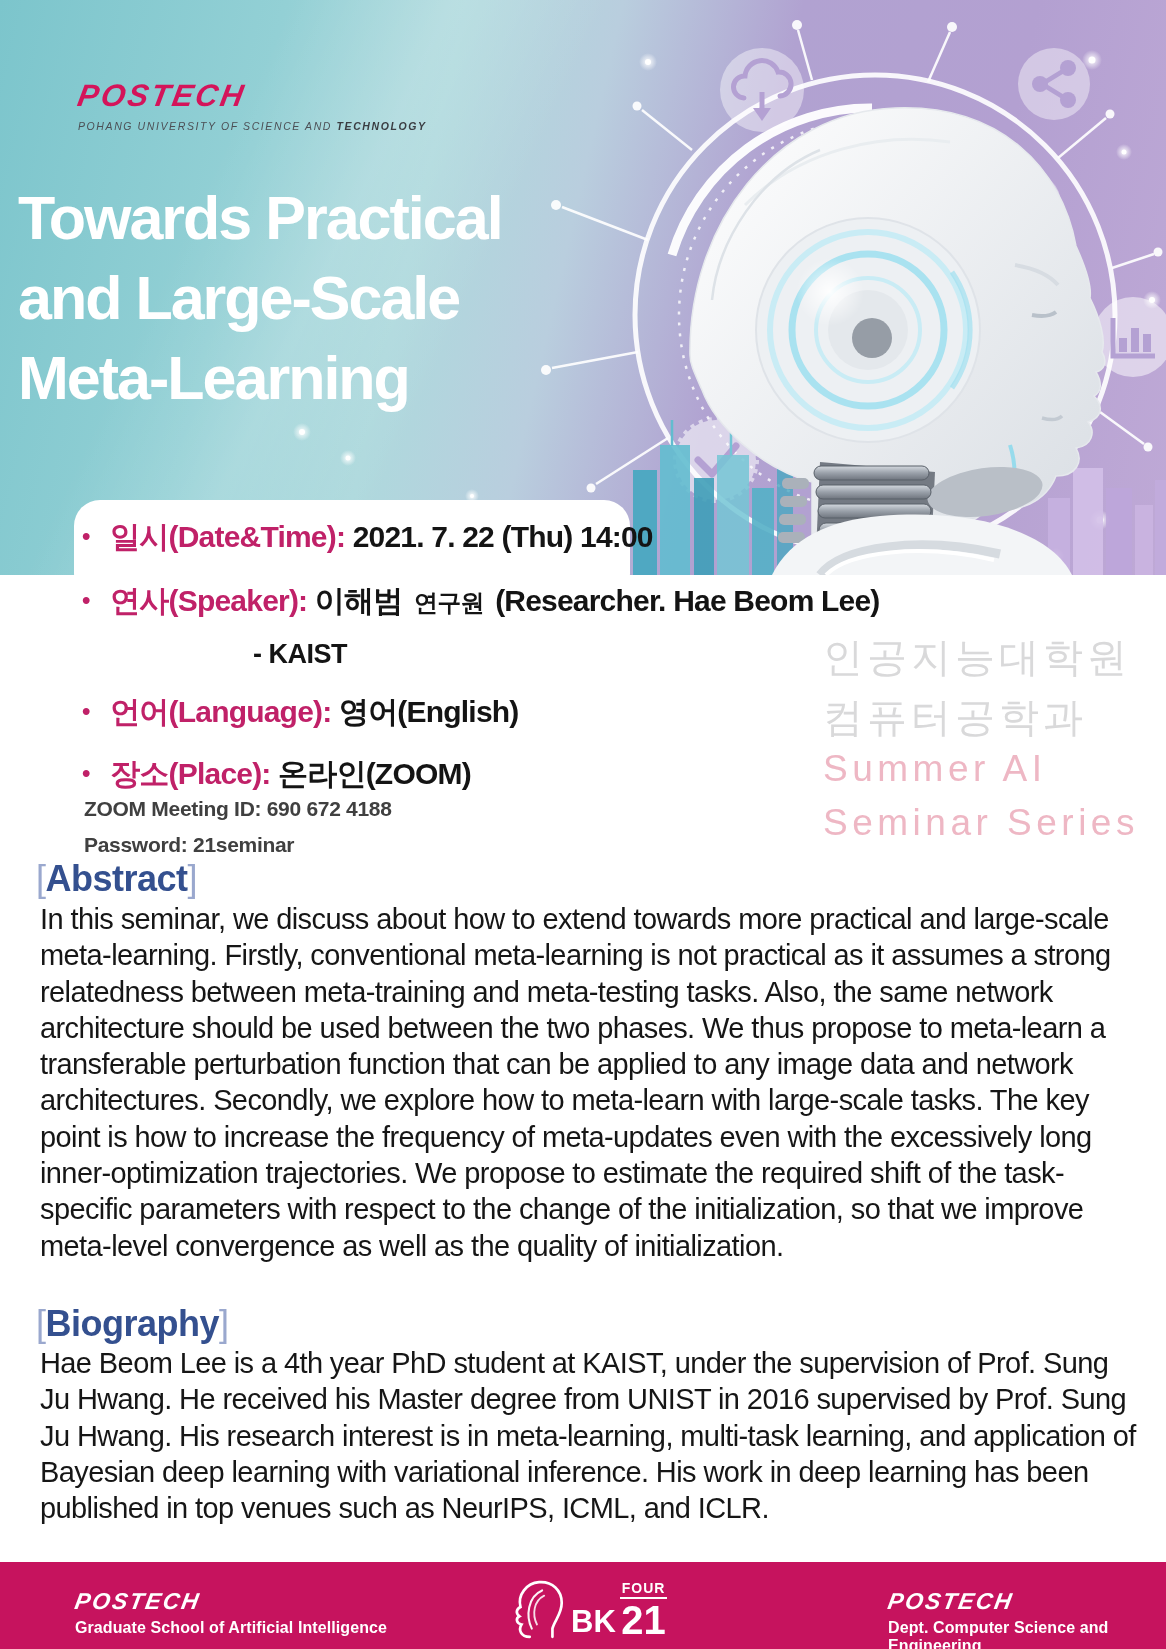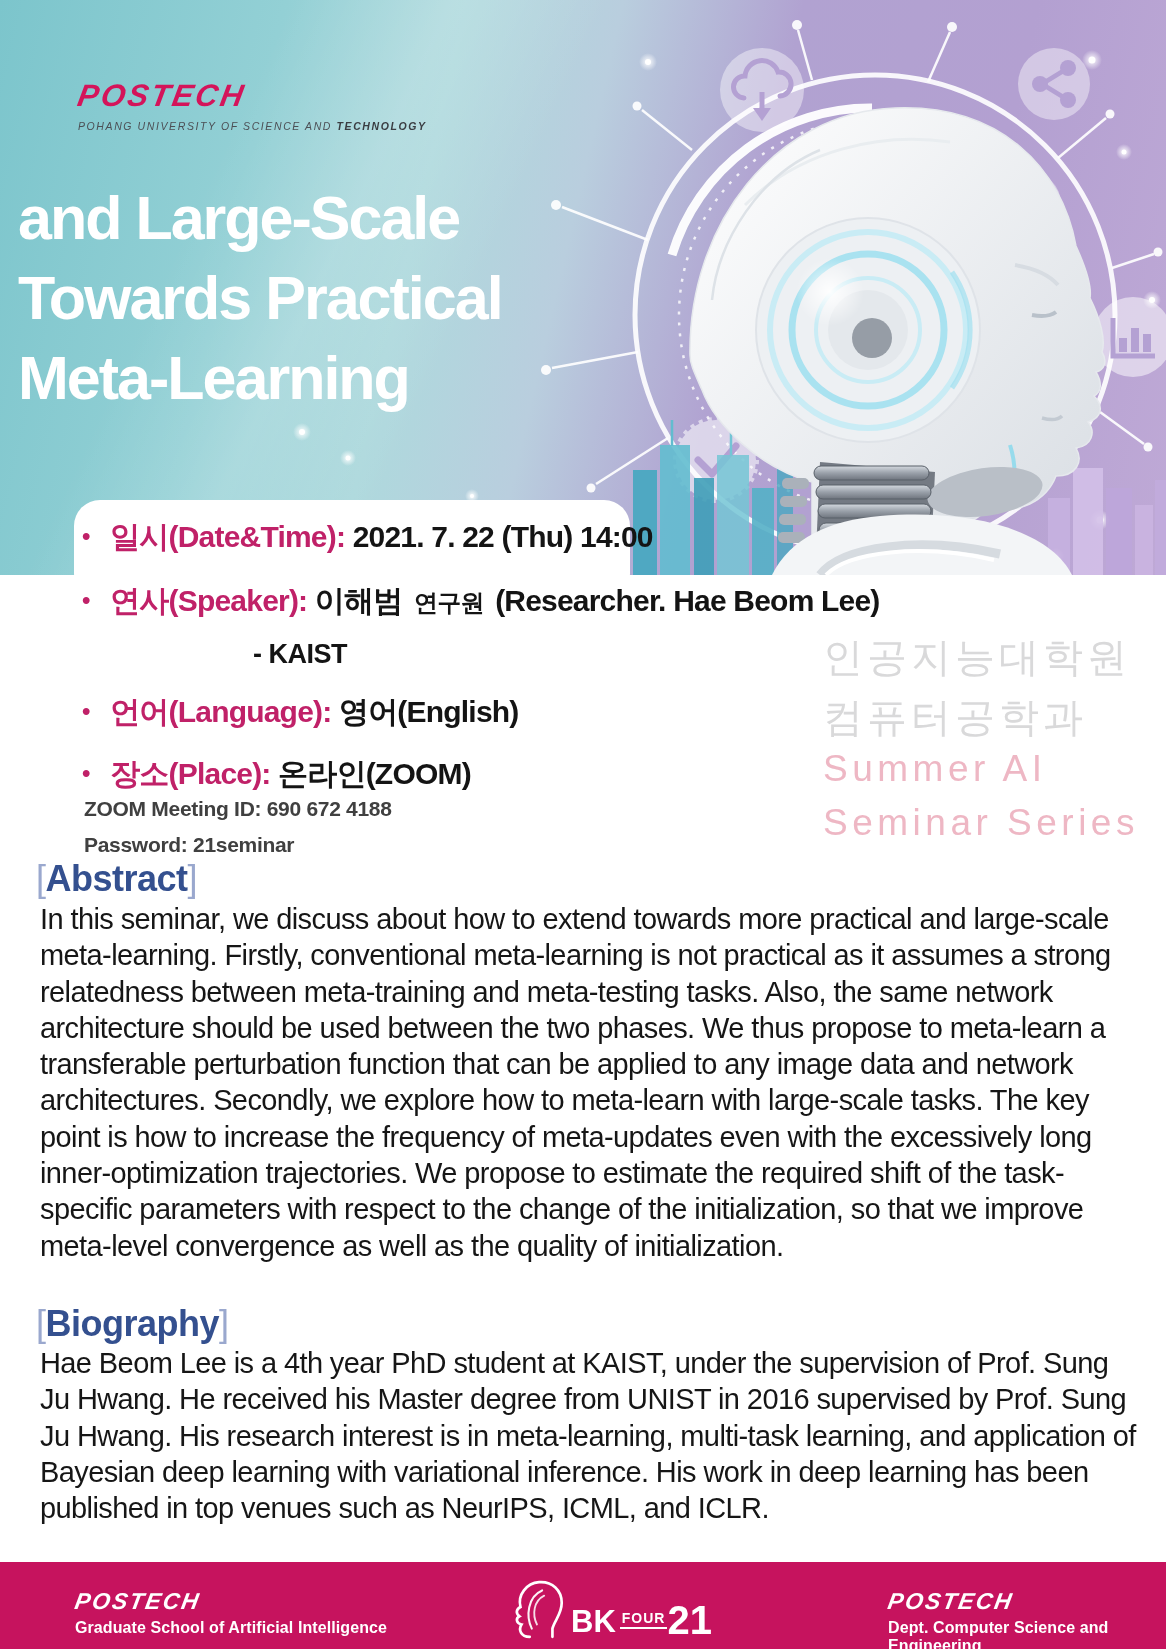--- a/index.html
+++ b/index.html
@@ -38,21 +38,21 @@
   .para{position:absolute;left:40px;width:1102px;z-index:5;font-size:29px;line-height:36.3px;
         color:#161616;letter-spacing:-0.6px;font-weight:400;text-align:left;}
   
   .footer{position:absolute;left:0;top:1562px;width:1166px;height:87px;background:#c6135e;z-index:6;}
   .f-block{position:absolute;color:#fff;}
   .f-brand{display:inline-block;transform:skewX(-10deg);font-weight:800;font-style:italic;
         font-size:23px;letter-spacing:2px;color:#ffffff;line-height:1;}
   .f-dept{margin-top:6px;font-size:16px;font-weight:700;color:#ffffff;letter-spacing:0.1px;}
   .bk21{position:absolute;left:506px;top:1576px;display:flex;align-items:flex-end;color:#fff;}
   .bk{font-size:31px;font-weight:800;line-height:1;margin-left:1px;padding-bottom:5px;letter-spacing:0;}
-  .bk21-col{display:flex;flex-direction:row;align-items:center;margin-left:4px;padding-bottom:2px;}
+  .bk21-col{display:flex;flex-direction:column;align-items:center;margin-left:4px;padding-bottom:2px;}
   .four{font-size:14px;font-weight:700;letter-spacing:1px;border-bottom:2.5px solid #fff;padding:0 2px 1px 2px;}
   .num21{font-size:40px;font-weight:800;line-height:1;margin-top:1px;}
 </style>
 </head>
 <body>
 
 <div class="poster">
 
   <div class="header">
     <svg class="robot-svg" width="1166" height="575" viewBox="0 0 1166 575">
@@ -234,22 +234,22 @@
         <path d="M 826,575 C 848,552 920,543 994,560" fill="none" stroke="#ffffff" stroke-width="4"></path>
       </g>
     </svg>
 
     <div class="brand-top">
       <span class="brand-word">POSTECH</span>
       <div class="brand-sub"><span>POHANG UNIVERSITY OF SCIENCE AND </span><b>TECHNOLOGY</b></div>
     </div>
 
     <div class="title">
+      <div>Towards Practical</div>
       <div>and Large-Scale</div>
-      <div>Towards Practical</div>
       <div>Meta-Learning</div>
     </div>
   </div>
 
   <div class="white-box"></div>
 
   <div class="d-row" style="top:517px;">
     <span class="dot">•</span>
     <span class="lbl">일시(Date&amp;Time):</span>
     <span>2021. 7. 22 (Thu) 14:00</span>

